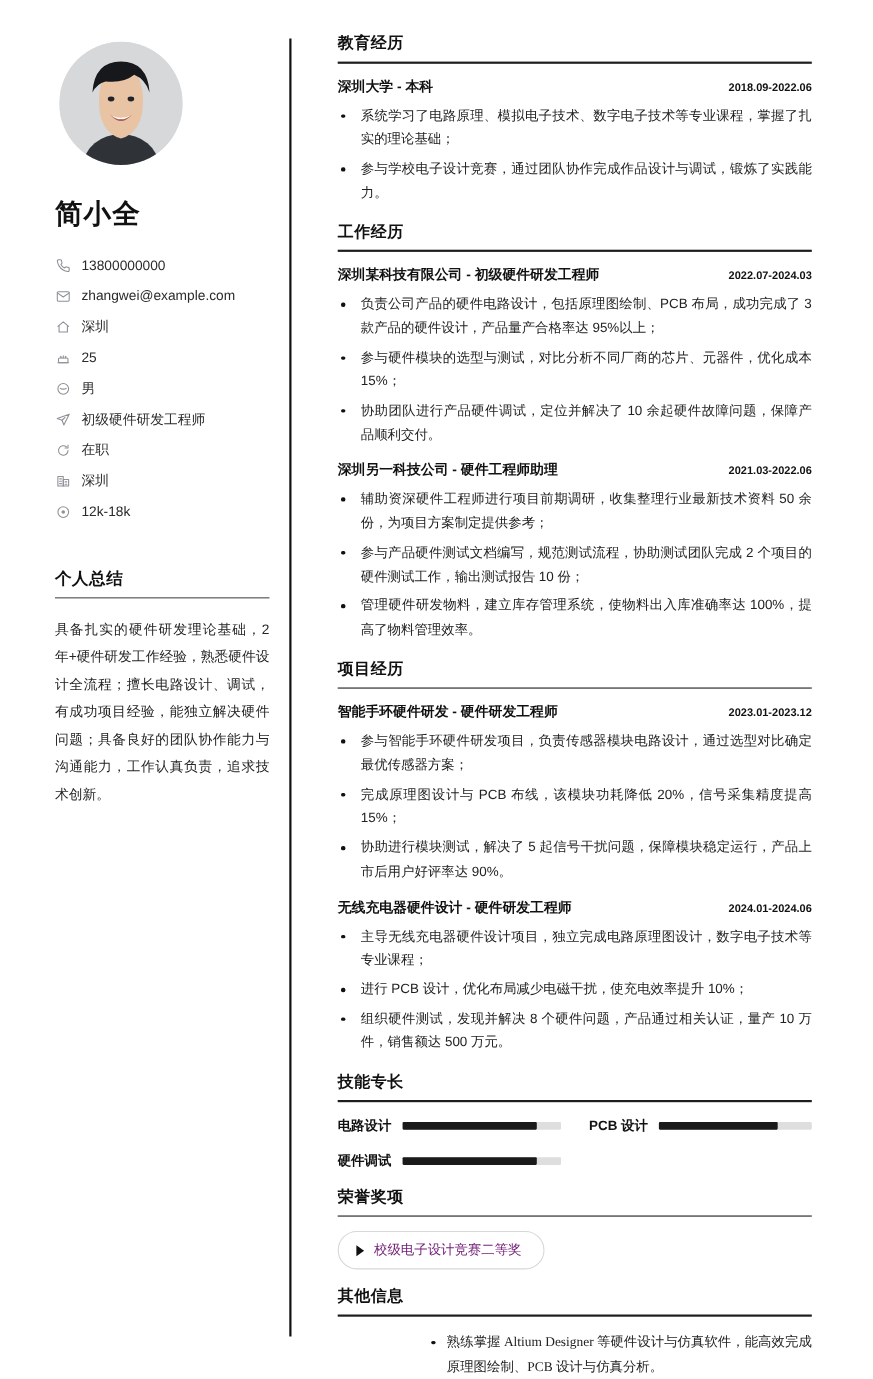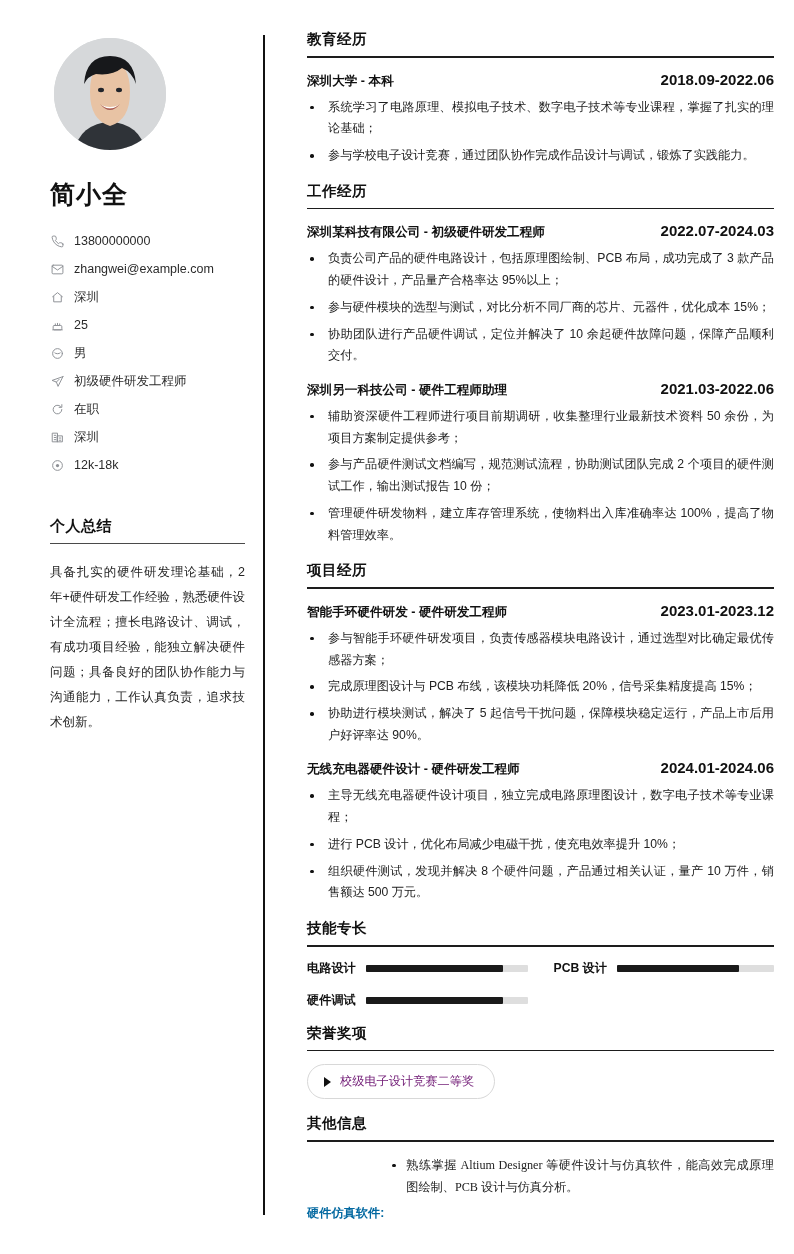--- a/index.html
+++ b/index.html
@@ -92,21 +92,21 @@
   .summary-text {
     font-size: 12.5px;
     line-height: 2.0;
     color: #242424;
     text-align: justify;
   }
 
   
   .main {
     flex: 1;
-    padding: 30px 20px 0 44px;
+    padding: 30px 56px 0 44px;
   }
   .section { margin-bottom: 15px; }
   .sec-head {
     font-size: 14.5px;
     font-weight: 700;
     color: #111;
     padding-bottom: 7px;
     letter-spacing: .5px;
   }
   .sec-rule {
@@ -122,21 +122,21 @@
     justify-content: space-between;
     align-items: baseline;
     margin-bottom: 7px;
   }
   .entry-title {
     font-size: 12.6px;
     font-weight: 700;
     color: #111;
   }
   .entry-date {
-    font-size: 15px;
+    font-size: 10px;
     font-weight: 700;
     color: #111;
     white-space: nowrap;
     padding-left: 12px;
   }
   .bullets { list-style: none; }
   .bullet {
     position: relative;
     font-size: 12.2px;
     line-height: 1.78;

